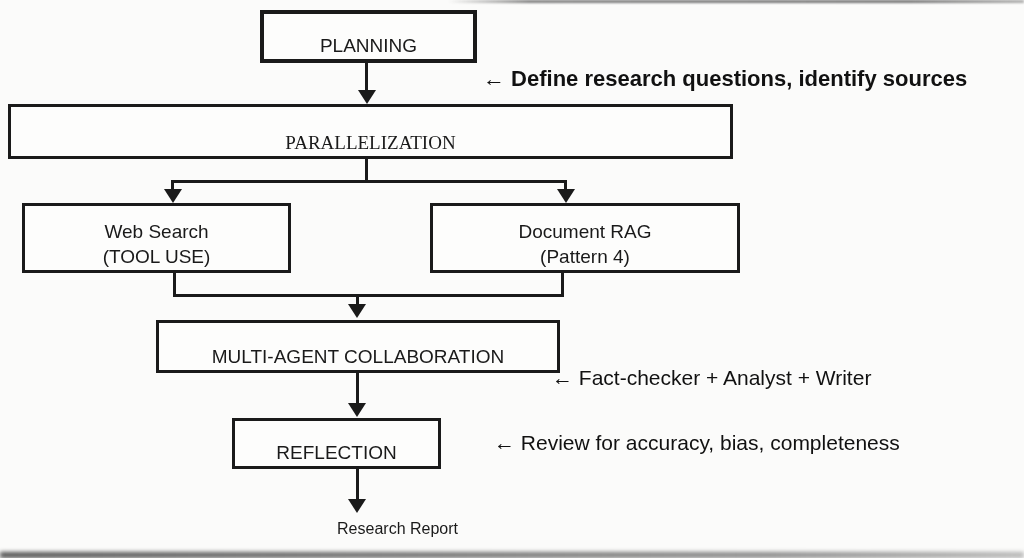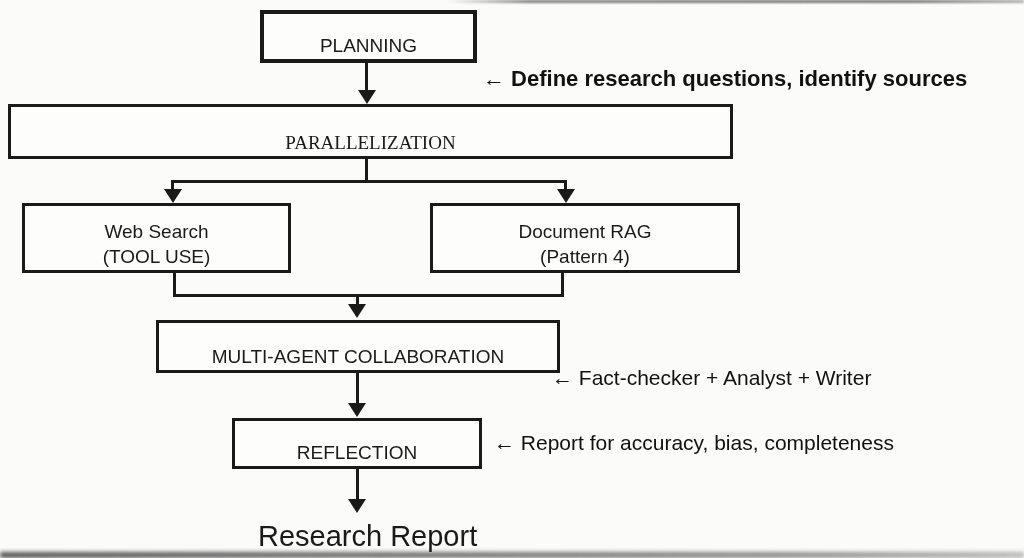--- a/index.html
+++ b/index.html
@@ -46,21 +46,21 @@
   .arrowhead {
     position: absolute;
     width: 0;
     height: 0;
     border-left: 9px solid transparent;
     border-right: 9px solid transparent;
     border-top: 14px solid #1a1a1a;
   }
   .plain-label {
     position: absolute;
-    font-size: 29px;
+    font-size: 16px;
     color: #1a1a1a;
     text-align: right;
     white-space: nowrap;
   }
   
   .edge-artifact-top {
     position: absolute;
     left: 448px; top: 0; width: 576px; height: 3px;
     background: linear-gradient(90deg, rgba(30,30,30,0) 0%, rgba(30,30,30,0.55) 14%, rgba(30,30,30,0.6) 80%, rgba(30,30,30,0.35) 100%);
     filter: blur(1px);
@@ -113,24 +113,24 @@
   <div class="arrowhead" style="left:348px; top:304px;"></div>
 
   <div class="node" style="left:156px; top:320px; width:404px; height:53px;">
     <span>MULTI-AGENT COLLABORATION</span>
   </div>
   <div class="annotation" style="left:552px; top:334px;margin-top:32px;">← Fact-checker + Analyst + Writer</div>
 
   <div class="vline" style="left:356px; top:372px; width:3px; height:32px;"></div>
   <div class="arrowhead" style="left:348px; top:403px;"></div>
 
-  <div class="node" style="left:232px; top:418px; width:250px; height:51px;">
+  <div class="node" style="left:232px; top:418px; width:209px; height:51px;">
     <span>REFLECTION</span>
   </div>
-  <div class="annotation" style="left:494px; top:431px;">← Report for accuracy, bias, completeness</div>
+  <div class="annotation" style="left:494px; top:431px;">← Review for accuracy, bias, completeness</div>
 
   <div class="vline" style="left:356px; top:468px; width:3px; height:32px;"></div>
   <div class="arrowhead" style="left:348px; top:499px;"></div>
 
   <div class="plain-label" style="left:258px; top:520px; width:200px;">Research Report</div>
 
   <div class="edge-artifact-top"></div>
   <div class="edge-artifact-bottom"></div>
 
 </div>

